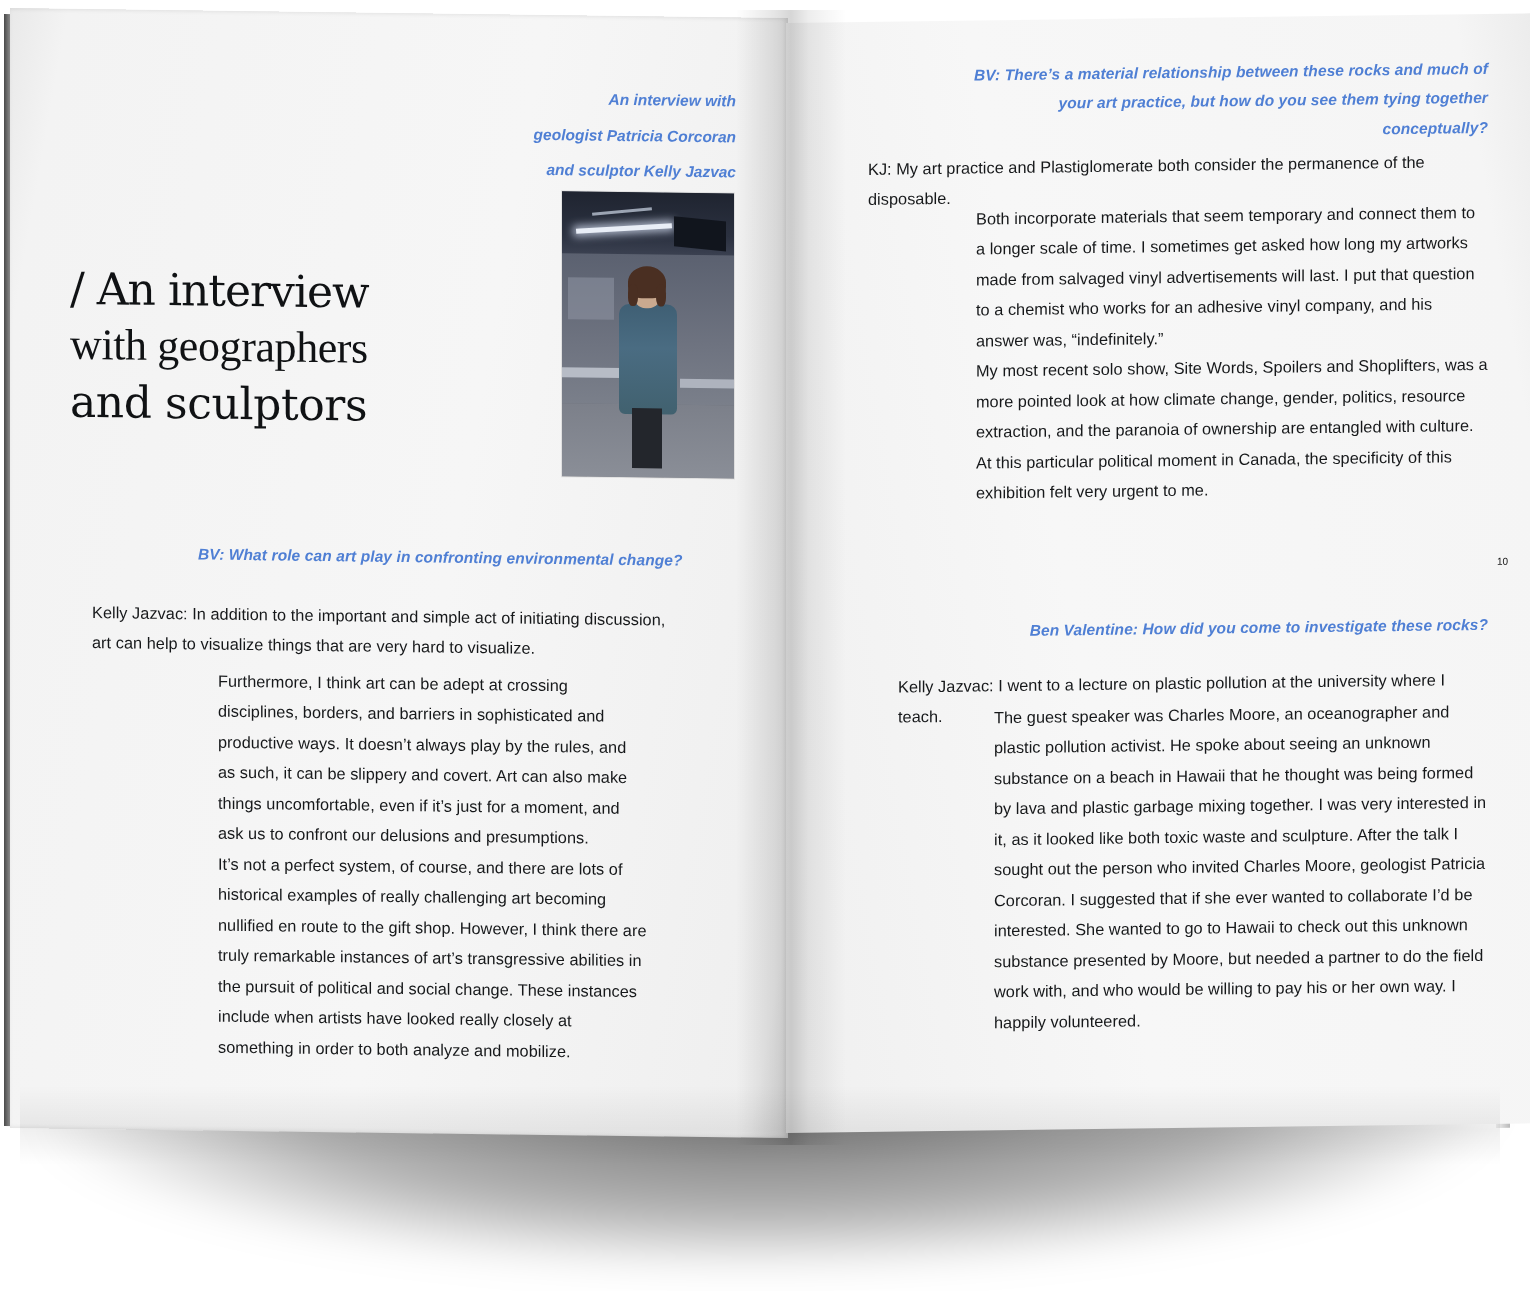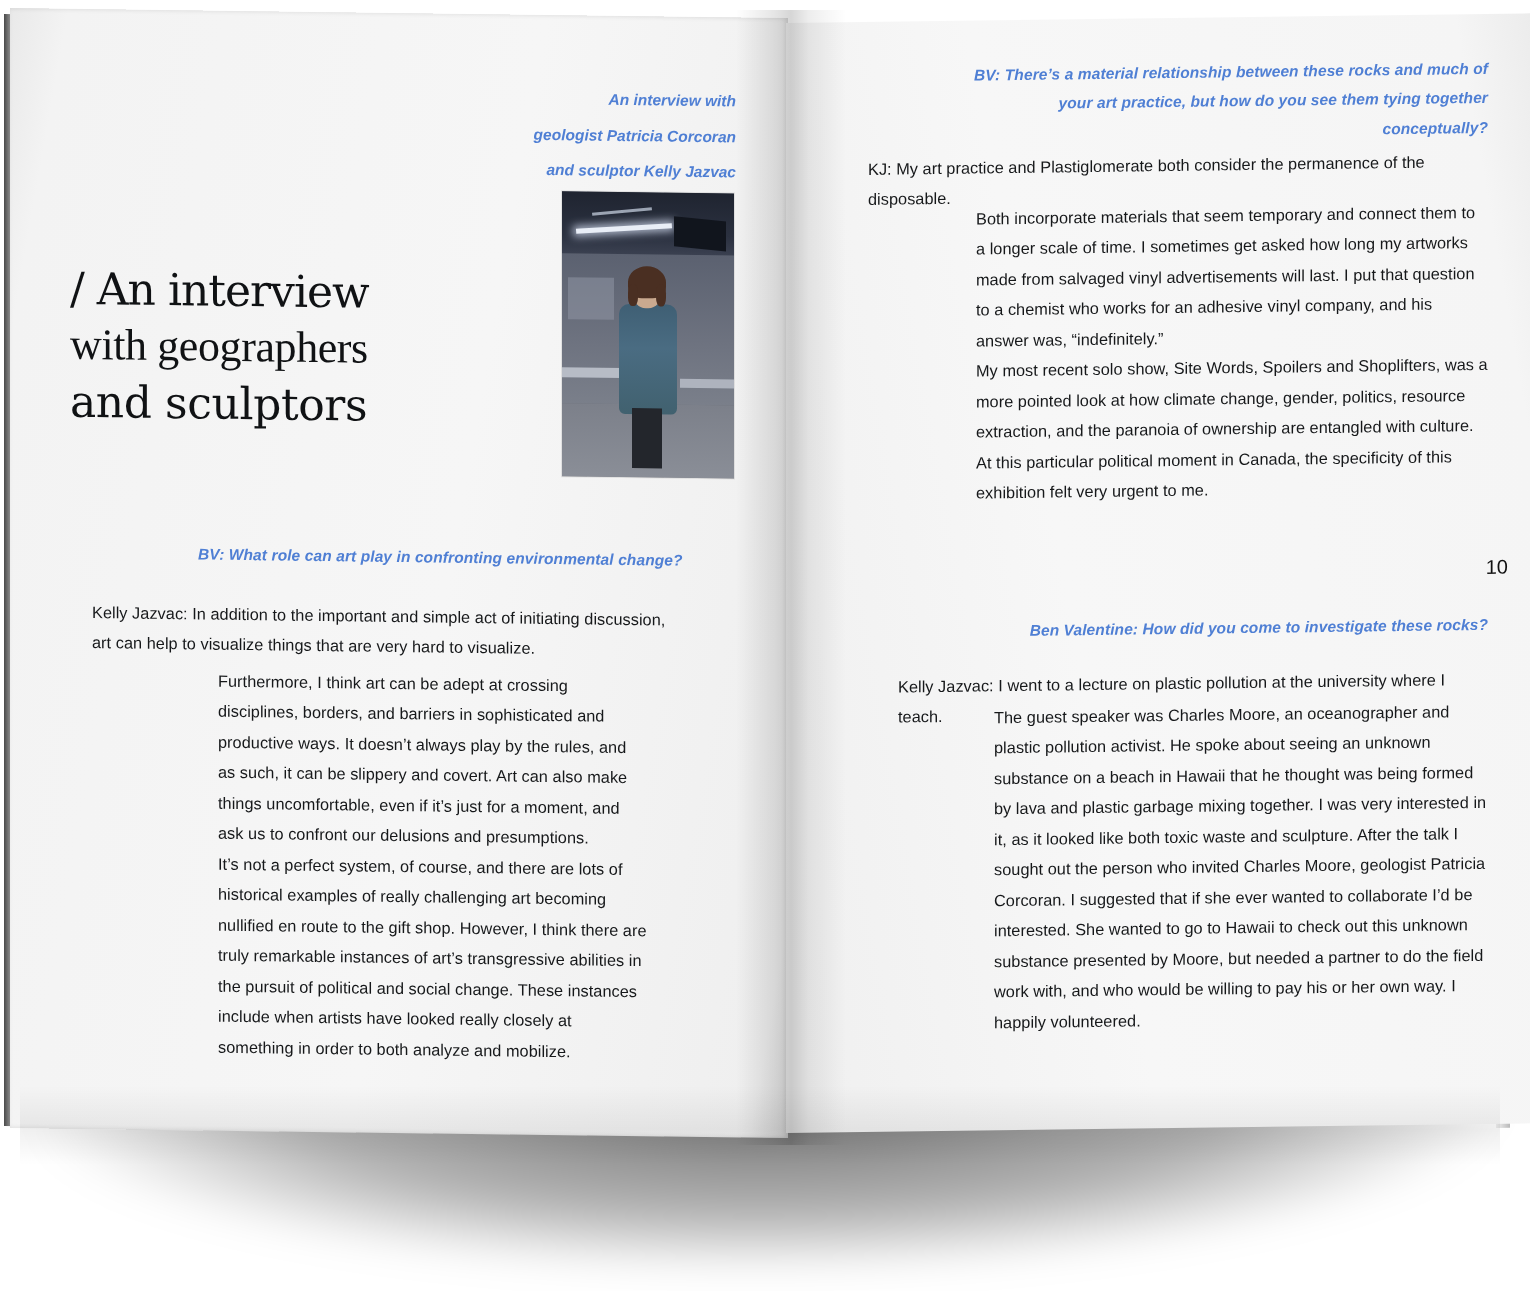--- a/index.html
+++ b/index.html
@@ -280,21 +280,21 @@
   .rp2 {
     position: absolute;
     left: 190px;
     top: 183px;
     width: 512px;
   }
   .page-num {
     position: absolute;
     right: 22px;
     top: 542px;
-    font-size: 20px;
+    font-size: 10px;
     color: #111;
   }
   .rq2 {
     position: absolute;
     left: 180px;
     top: 596px;
     width: 522px;
     text-align: right;
   }
   .rp3 {

